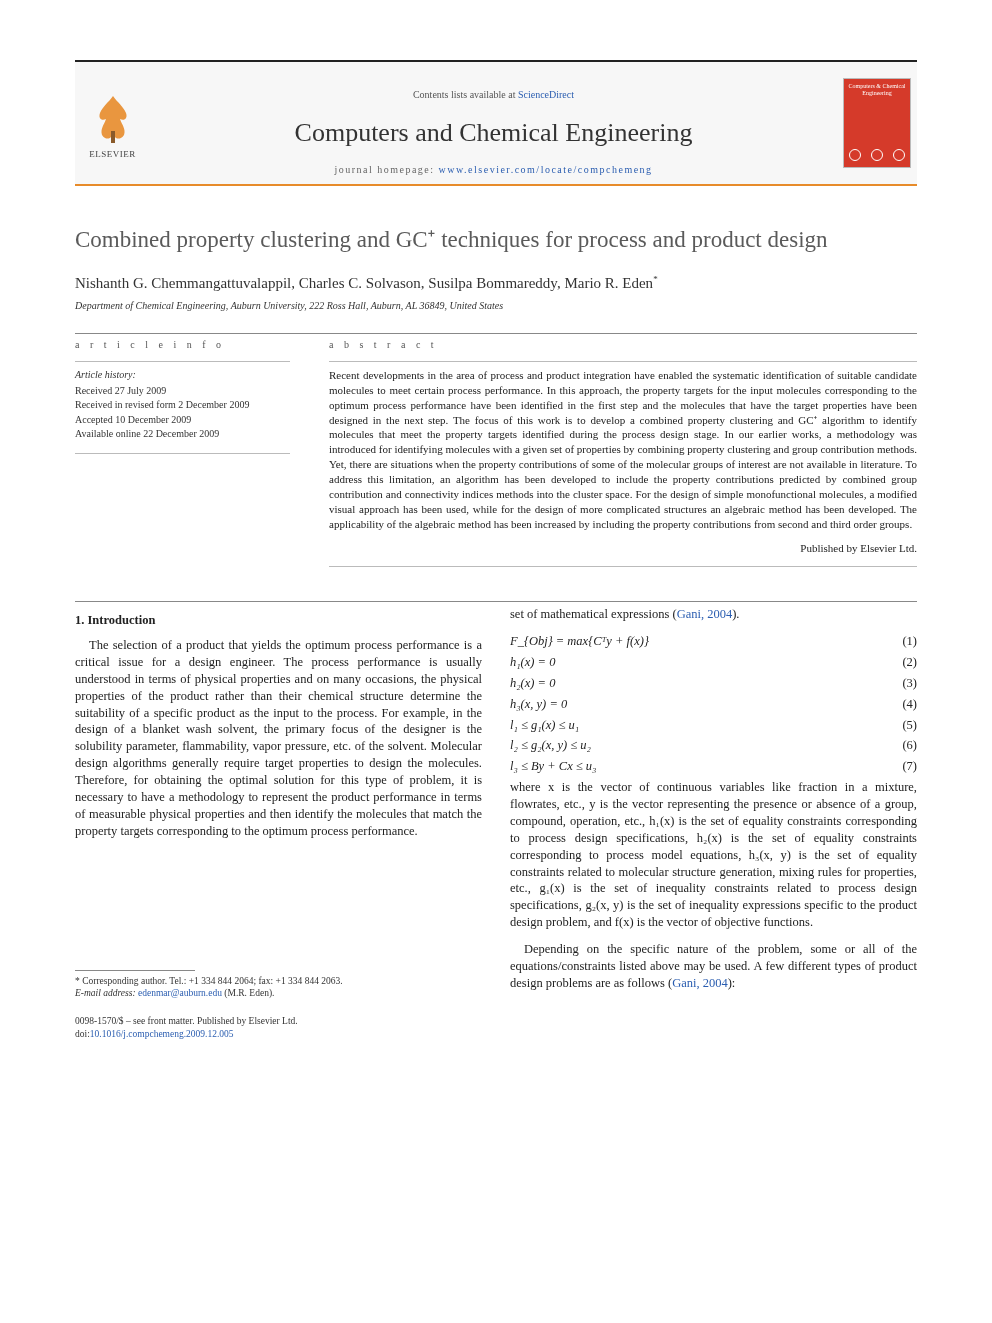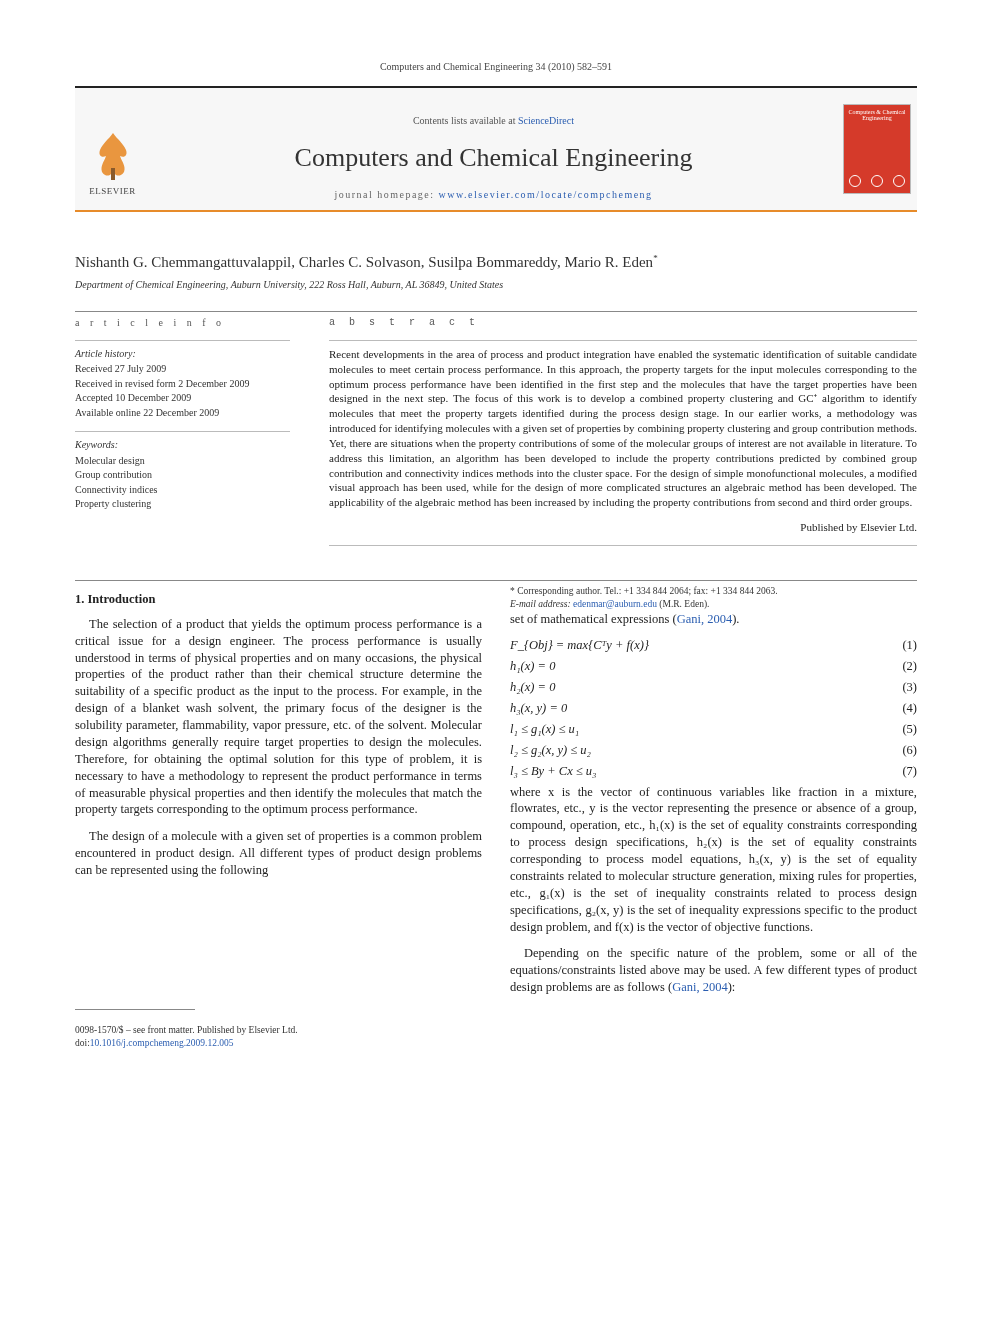--- a/index.html
+++ b/index.html
@@ -20,21 +20,21 @@
     border-bottom: 2px solid #e78b2a;
     padding: 0;
     display: flex;
     align-items: stretch;
     gap: 16px;
     margin-bottom: 40px;
     background: #f7f7f7;
   }
   .masthead-left {
     width: 75px; display:flex; flex-direction:column; align-items:center; justify-content:flex-end;
-    padding: 12px 0;
+    padding: 24px 0;
   }
   .elsevier-tree {
     width: 50px; height: 55px;
   }
   .elsevier-label { font-size: 9px; letter-spacing: .5px; color:#444; margin-top:2px; }
   .masthead-center { flex:1; text-align:center; padding: 26px 0 8px 0; display:flex; flex-direction:column; justify-content:space-between; }
   .contents-line { font-size: 10px; color:#555; }
   .contents-line a { color:#2a5db0; text-decoration:none; }
   .journal-name { font-size: 26px; font-weight: 400; color:#333; margin: 13px 0; font-family: Georgia, serif; }
   .homepage-line { font-size: 10px; letter-spacing: 1.5px; color:#666; }
@@ -53,21 +53,21 @@
   .rule { border-top: 1px solid #bbb; margin: 10px 0 6px 0; }
 
   .info-abstract { display:flex; gap: 39px; margin-bottom: 28px; }
   .info-col { width: 215px; font-size: 10px; color:#333; }
   .info-head { letter-spacing: 4px; font-size: 10px; color:#555; text-transform: lowercase; margin-bottom: 4px; }
   .info-block { margin-bottom: 12px; }
   .info-block .hist-title { font-style: italic; margin-bottom: 2px; }
   .info-block div { margin-bottom: 1px; }
 
   .abs-col { flex:1; font-size: 11px; color:#222; }
-  .abs-head { letter-spacing: 4px; font-size: 10px; color:#555; margin-bottom: 4px; font-family: Liberation Mono, monospace; }
+  .abs-head { letter-spacing: 4px; font-size: 10px; color:#555; margin-bottom: 4px; }
   .abs-text { text-align: justify; }
   .published { text-align: right; margin-top: 10px; font-size: 11px; }
 
   .divider-heavy { border-top: 1px solid #888; margin: 4px 0; }
 
   .body-cols { column-count: 2; column-gap: 28px; text-align: justify; }
   .sec-heading { font-weight: bold; font-size: 12.5px; margin: 6px 0 8px 0; }
   .para { margin-bottom: 10px; text-indent: 14px; }
   .nowrap-block { break-inside: avoid; }
 
@@ -78,21 +78,20 @@
 
   .footnotes { font-size: 9.5px; color:#333; margin-top: 130px; }
   .footnotes .fn-rule { border-top: 1px solid #888; width: 120px; margin-bottom:4px; }
   .copyright { font-size: 9.5px; color:#333; margin-top: 14px; }
 </style>
 </head>
 <body>
 
 <div class="page">
 
-  <div class="running-head">Computers and Chemical Engineering 34 (2010) 582–591</div>
 
   <div class="masthead">
     <div class="masthead-left">
       <svg class="elsevier-tree" viewBox="0 0 50 55">
         <rect x="0" y="0" width="50" height="55" fill="none"></rect>
         <path d="M25 5 C20 12 15 15 12 22 C10 28 14 30 18 28 C16 34 12 38 14 44 C18 50 24 48 25 42 C26 48 32 50 36 44 C38 38 34 34 32 28 C36 30 40 28 38 22 C35 15 30 12 25 5 Z" fill="#e78b2a" opacity="0.9"></path>
         <rect x="23" y="40" width="4" height="12" fill="#8a5a2a"></rect>
       </svg>
       <div class="elsevier-label">ELSEVIER</div>
     </div>
@@ -110,67 +109,60 @@
         <div class="ctitle">Computers &amp; Chemical Engineering</div>
         <div class="cballs">
             <span></span>
             <span></span>
             <span></span>
           </div>
       </div>
     </div>
   </div>
 
+  <h1 class="article-title">Combined property clustering and GC⁺ techniques for process and product design</h1>
 
   <div class="authors">
     <span>Nishanth G. Chemmangattuvalappil, Charles C. Solvason, Susilpa Bommareddy, Mario R. Eden</span><sup>*</sup>
   </div>
   <div class="affiliation">Department of Chemical Engineering, Auburn University, 222 Ross Hall, Auburn, AL 36849, United States</div>
 
   <div class="divider-heavy"></div>
 
   <div class="info-abstract">
     <div class="info-col">
       <div class="info-head">a r t i c l e   i n f o</div>
       <div class="rule"></div>
       <div class="info-block">
         <div class="hist-title">Article history:</div>
         <div>Received 27 July 2009</div>
         <div>Received in revised form 2 December 2009</div>
         <div>Accepted 10 December 2009</div>
         <div>Available online 22 December 2009</div>
       </div>
       <div class="rule"></div>
-      <div class="info-block">
-        <div class="hist-title">Keywords:</div>
-        <div>Molecular design</div>
-        <div>Group contribution</div>
-        <div>Connectivity indices</div>
-        <div>Property clustering</div>
-      </div>
     </div>
 
     <div class="abs-col">
       <div class="abs-head">a b s t r a c t</div>
       <div class="rule"></div>
       <div class="abs-text">Recent developments in the area of process and product integration have enabled the systematic identification of suitable candidate molecules to meet certain process performance. In this approach, the property targets for the input molecules corresponding to the optimum process performance have been identified in the first step and the molecules that have the target properties have been designed in the next step. The focus of this work is to develop a combined property clustering and GC⁺ algorithm to identify molecules that meet the property targets identified during the process design stage. In our earlier works, a methodology was introduced for identifying molecules with a given set of properties by combining property clustering and group contribution methods. Yet, there are situations when the property contributions of some of the molecular groups of interest are not available in literature. To address this limitation, an algorithm has been developed to include the property contributions predicted by combined group contribution and connectivity indices methods into the cluster space. For the design of simple monofunctional molecules, a modified visual approach has been used, while for the design of more complicated structures an algebraic method has been developed. The applicability of the algebraic method has been increased by including the property contributions from second and third order groups.</div>
       <div class="published">Published by Elsevier Ltd.</div>
       <div class="rule"></div>
     </div>
   </div>
 
   <div class="divider-heavy"></div>
 
   <div class="body-cols">
 
     <div class="sec-heading">1. Introduction</div>
 
     <p class="para">The selection of a product that yields the optimum process performance is a critical issue for a design engineer. The process performance is usually understood in terms of physical properties and on many occasions, the physical properties of the product rather than their chemical structure determine the suitability of a specific product as the input to the process. For example, in the design of a blanket wash solvent, the primary focus of the designer is the solubility parameter, flammability, vapor pressure, etc. of the solvent. Molecular design algorithms generally require target properties to design the molecules. Therefore, for obtaining the optimal solution for this type of problem, it is necessary to have a methodology to represent the product performance in terms of measurable physical properties and then identify the molecules that match the property targets corresponding to the optimum process performance.</p>
 
-    <p class="para">The design of a molecule with a given set of properties is a common problem encountered in product design. All different types of product design problems can be represented using the following</p>
 
     <div class="footnotes">
       <div class="fn-rule"></div>
       <div>* Corresponding author. Tel.: +1 334 844 2064; fax: +1 334 844 2063.</div>
       <div>
         <em><span>E-mail address: </span></em><a href="#" class="link">edenmar@auburn.edu</a><span> (M.R. Eden).</span>
       </div>
     </div>
 
     <p class="para" style="text-indent:0">

